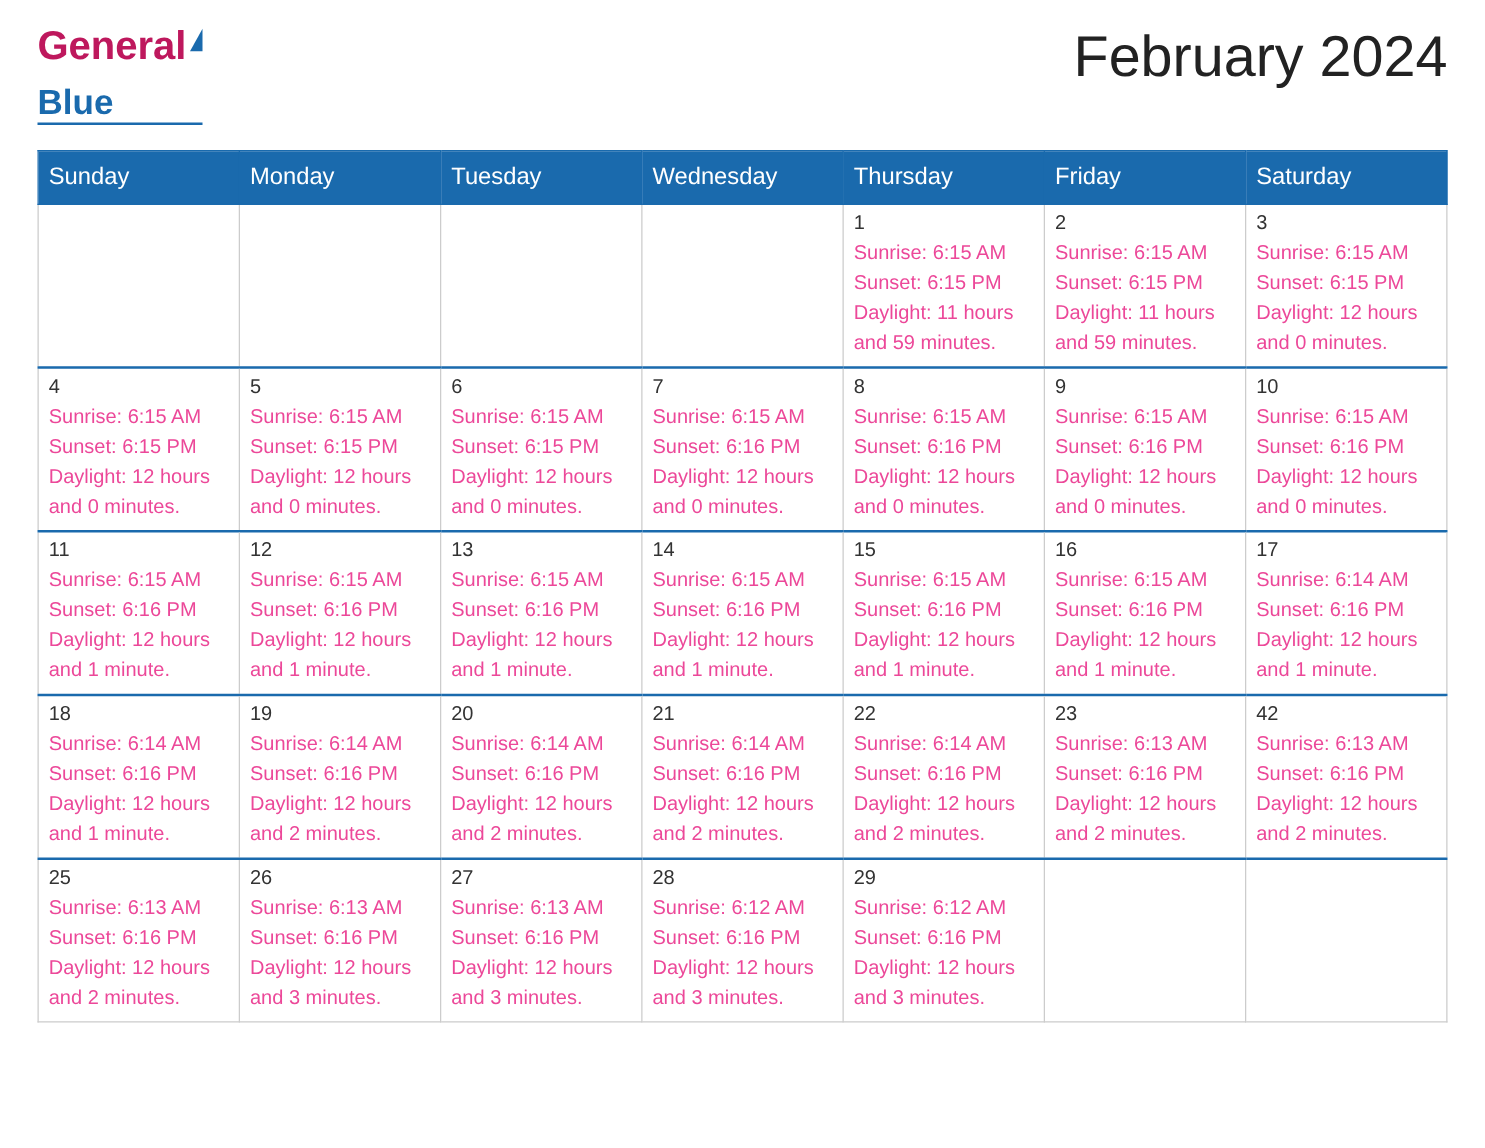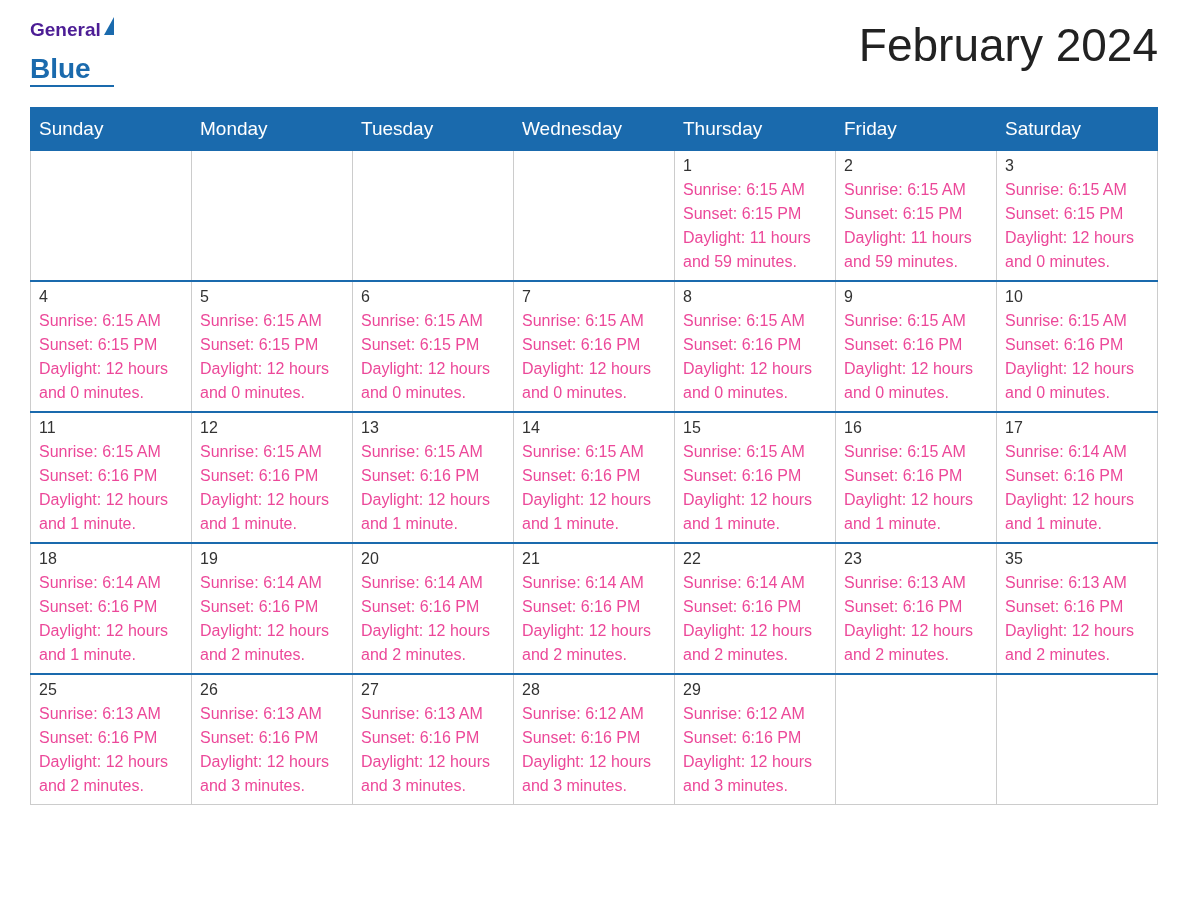--- a/index.html
+++ b/index.html
@@ -15,23 +15,23 @@
       justify-content: space-between;
       align-items: flex-start;
       margin-bottom: 20px;
     }
     .logo {
       display: flex;
       flex-direction: column;
       align-items: flex-start;
     }
     .logo-general {
-      font-size: 19px;
+      font-size: 32px;
       font-weight: bold;
-      color: #4c1d95;
+      color: #be185d;
       line-height: 1;
     }
     .logo-blue {
       font-size: 28px;
       font-weight: bold;
       color: #1a6aad;
       line-height: 1;
     }
     .logo-triangle {
       display: inline-block;
@@ -235,21 +235,21 @@
         </td>
         <td>
           <span class="day-number">22</span>
           <div class="day-info">Sunrise: 6:14 AM<br>Sunset: 6:16 PM<br>Daylight: 12 hours<br>and 2 minutes.</div>
         </td>
         <td>
           <span class="day-number">23</span>
           <div class="day-info">Sunrise: 6:13 AM<br>Sunset: 6:16 PM<br>Daylight: 12 hours<br>and 2 minutes.</div>
         </td>
         <td>
-          <span class="day-number">35</span>
+          <span class="day-number">42</span>
           <div class="day-info">Sunrise: 6:13 AM<br>Sunset: 6:16 PM<br>Daylight: 12 hours<br>and 2 minutes.</div>
         </td>
       </tr>
       <tr class="row-divider">
         <td>
           <span class="day-number">25</span>
           <div class="day-info">Sunrise: 6:13 AM<br>Sunset: 6:16 PM<br>Daylight: 12 hours<br>and 2 minutes.</div>
         </td>
         <td>
           <span class="day-number">26</span>

